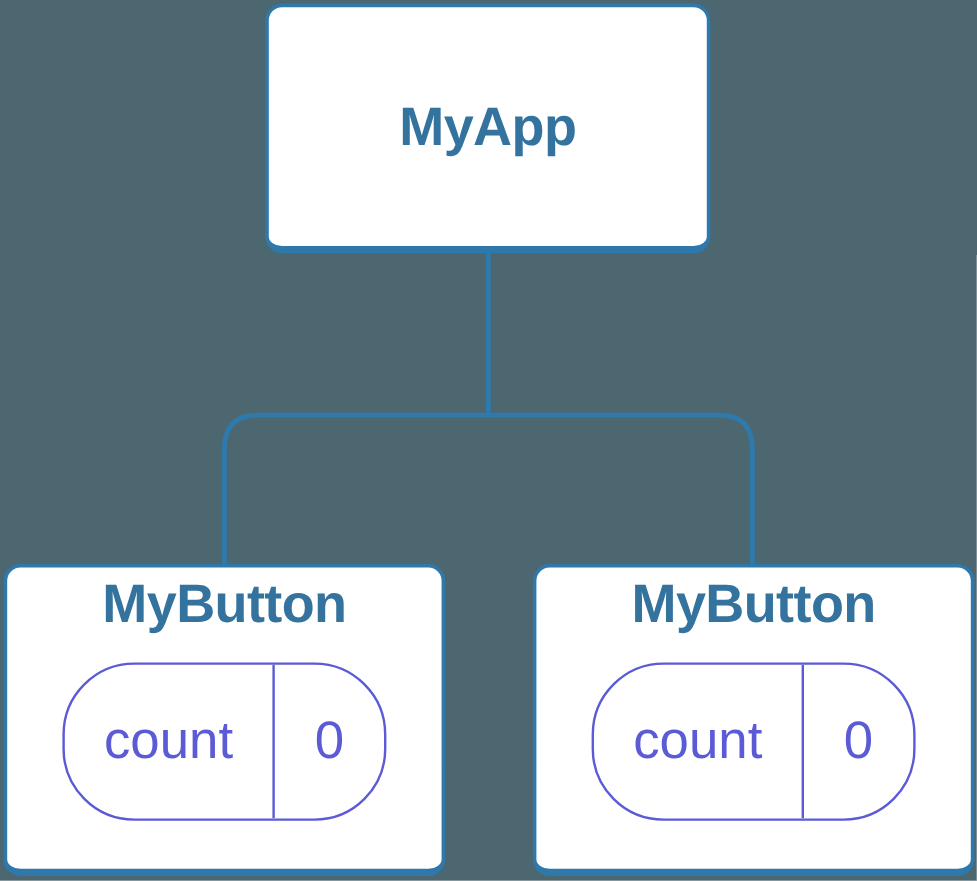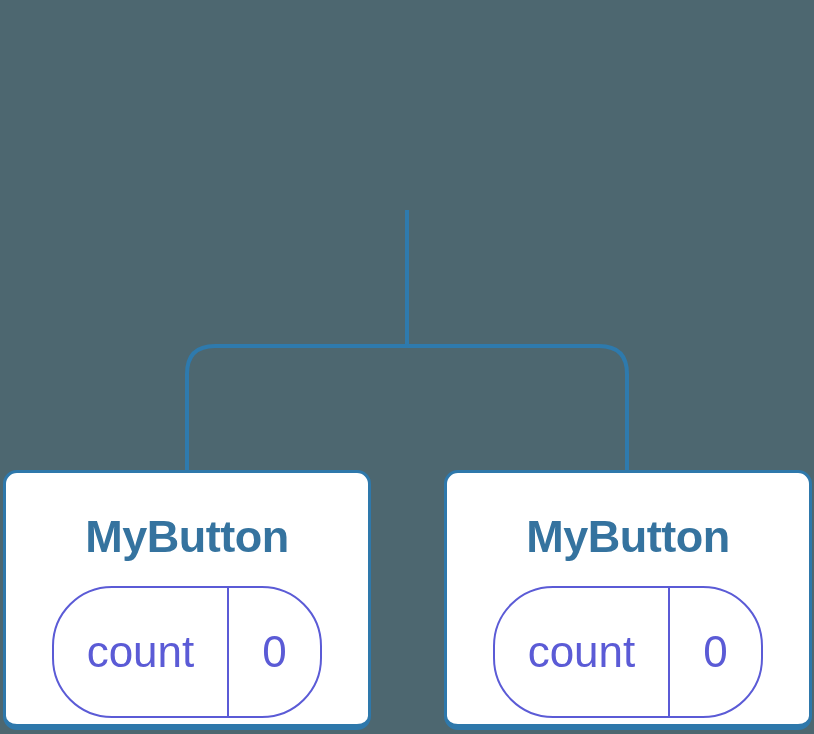--- a/index.html
+++ b/index.html
@@ -57,21 +57,20 @@
   .card.child-right { left: 444px; }
   .node-title {
     color: var(--title-text);
     font-size: 45px;
     font-weight: 700;
     letter-spacing: -0.5px;
     line-height: 60px;
     white-space: nowrap;
   }
   .card.child .node-title {
-    margin-top: 34px;
   }
   .state-pill {
     margin-top: 19px;
     width: 270px;
     height: 132px;
     border: 2px solid var(--state-accent);
     border-radius: 60px;
     display: flex;
     overflow: hidden;
     color: var(--state-accent);
@@ -95,20 +94,23 @@
 </head>
 <body>
 
 <div class="canvas">
 
   <svg class="connectors" viewBox="0 0 814 734" xmlns="http://www.w3.org/2000/svg" aria-hidden="true">
     <path d="M 407 210 L 407 346"></path>
     <path d="M 187 472 L 187 374 Q 187 346 215 346 L 599 346 Q 627 346 627 374 L 627 472"></path>
   </svg>
 
+  <div class="card root">
+    <div class="node-title">MyApp</div>
+  </div>
 
   <div class="card child child-left">
     <div class="node-title">MyButton</div>
     <div class="state-pill">
       <span class="pill-key">count</span>
       <span class="pill-value">0</span>
     </div>
   </div>
 
   <div class="card child child-right">

